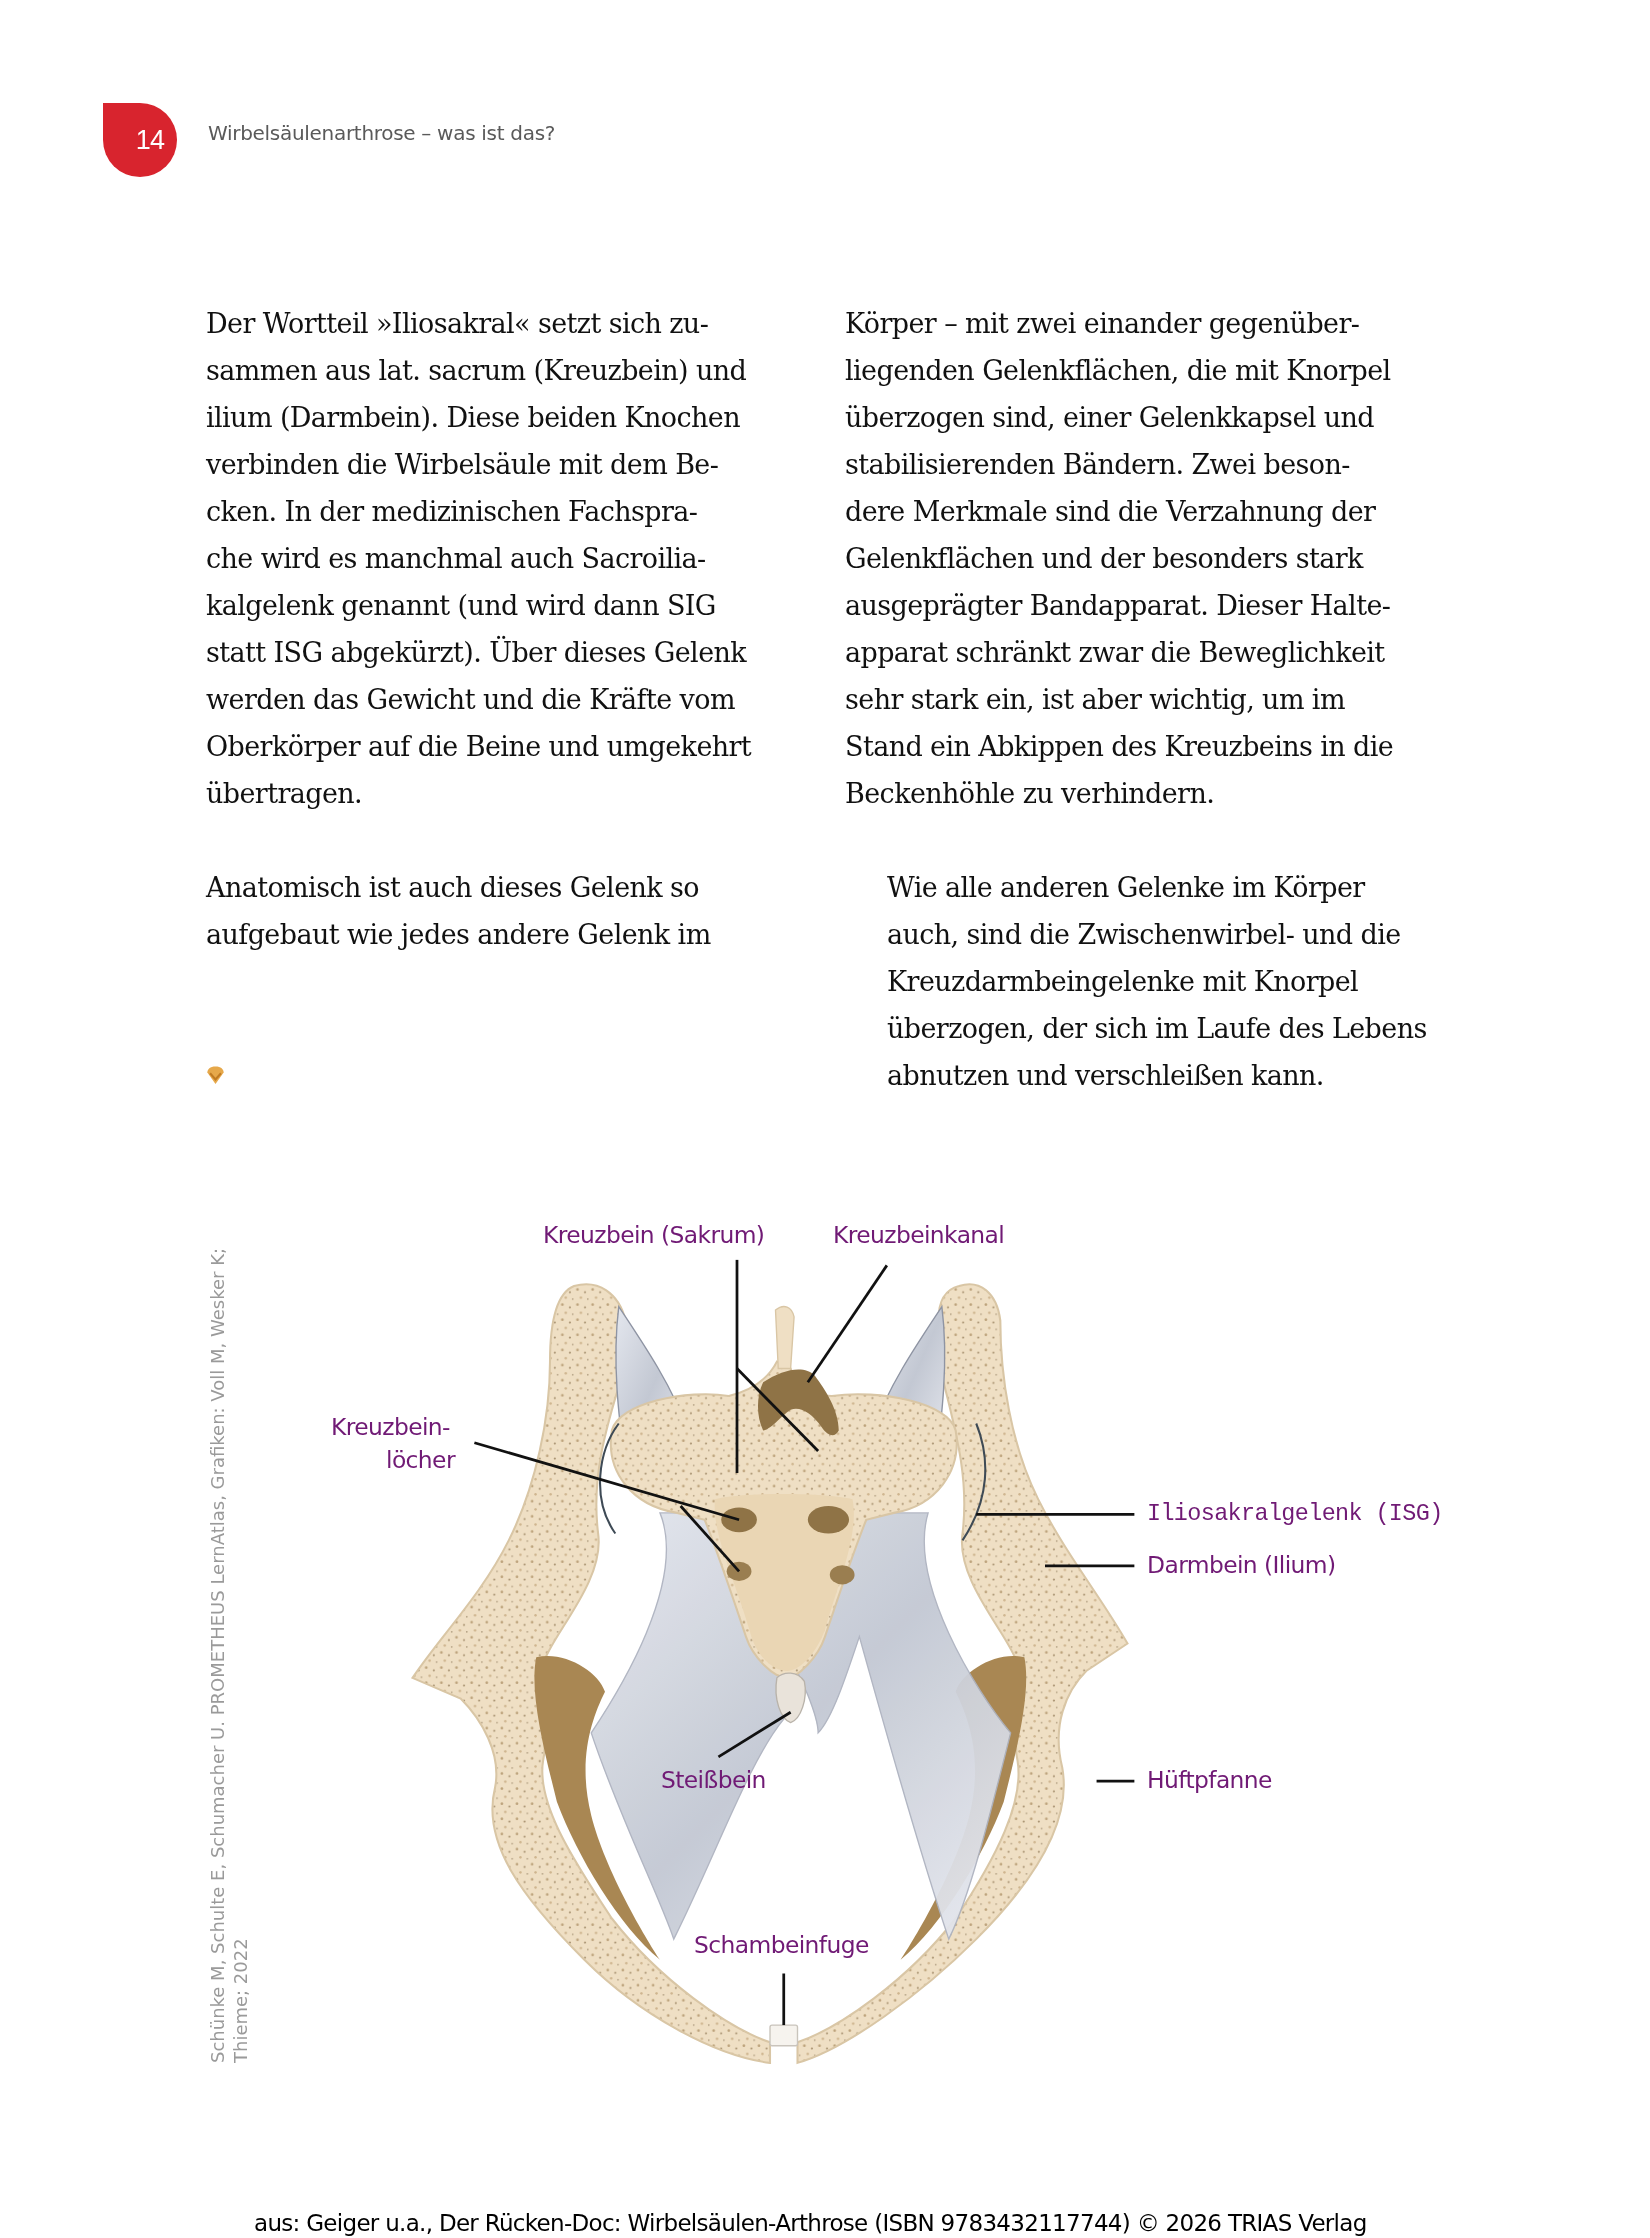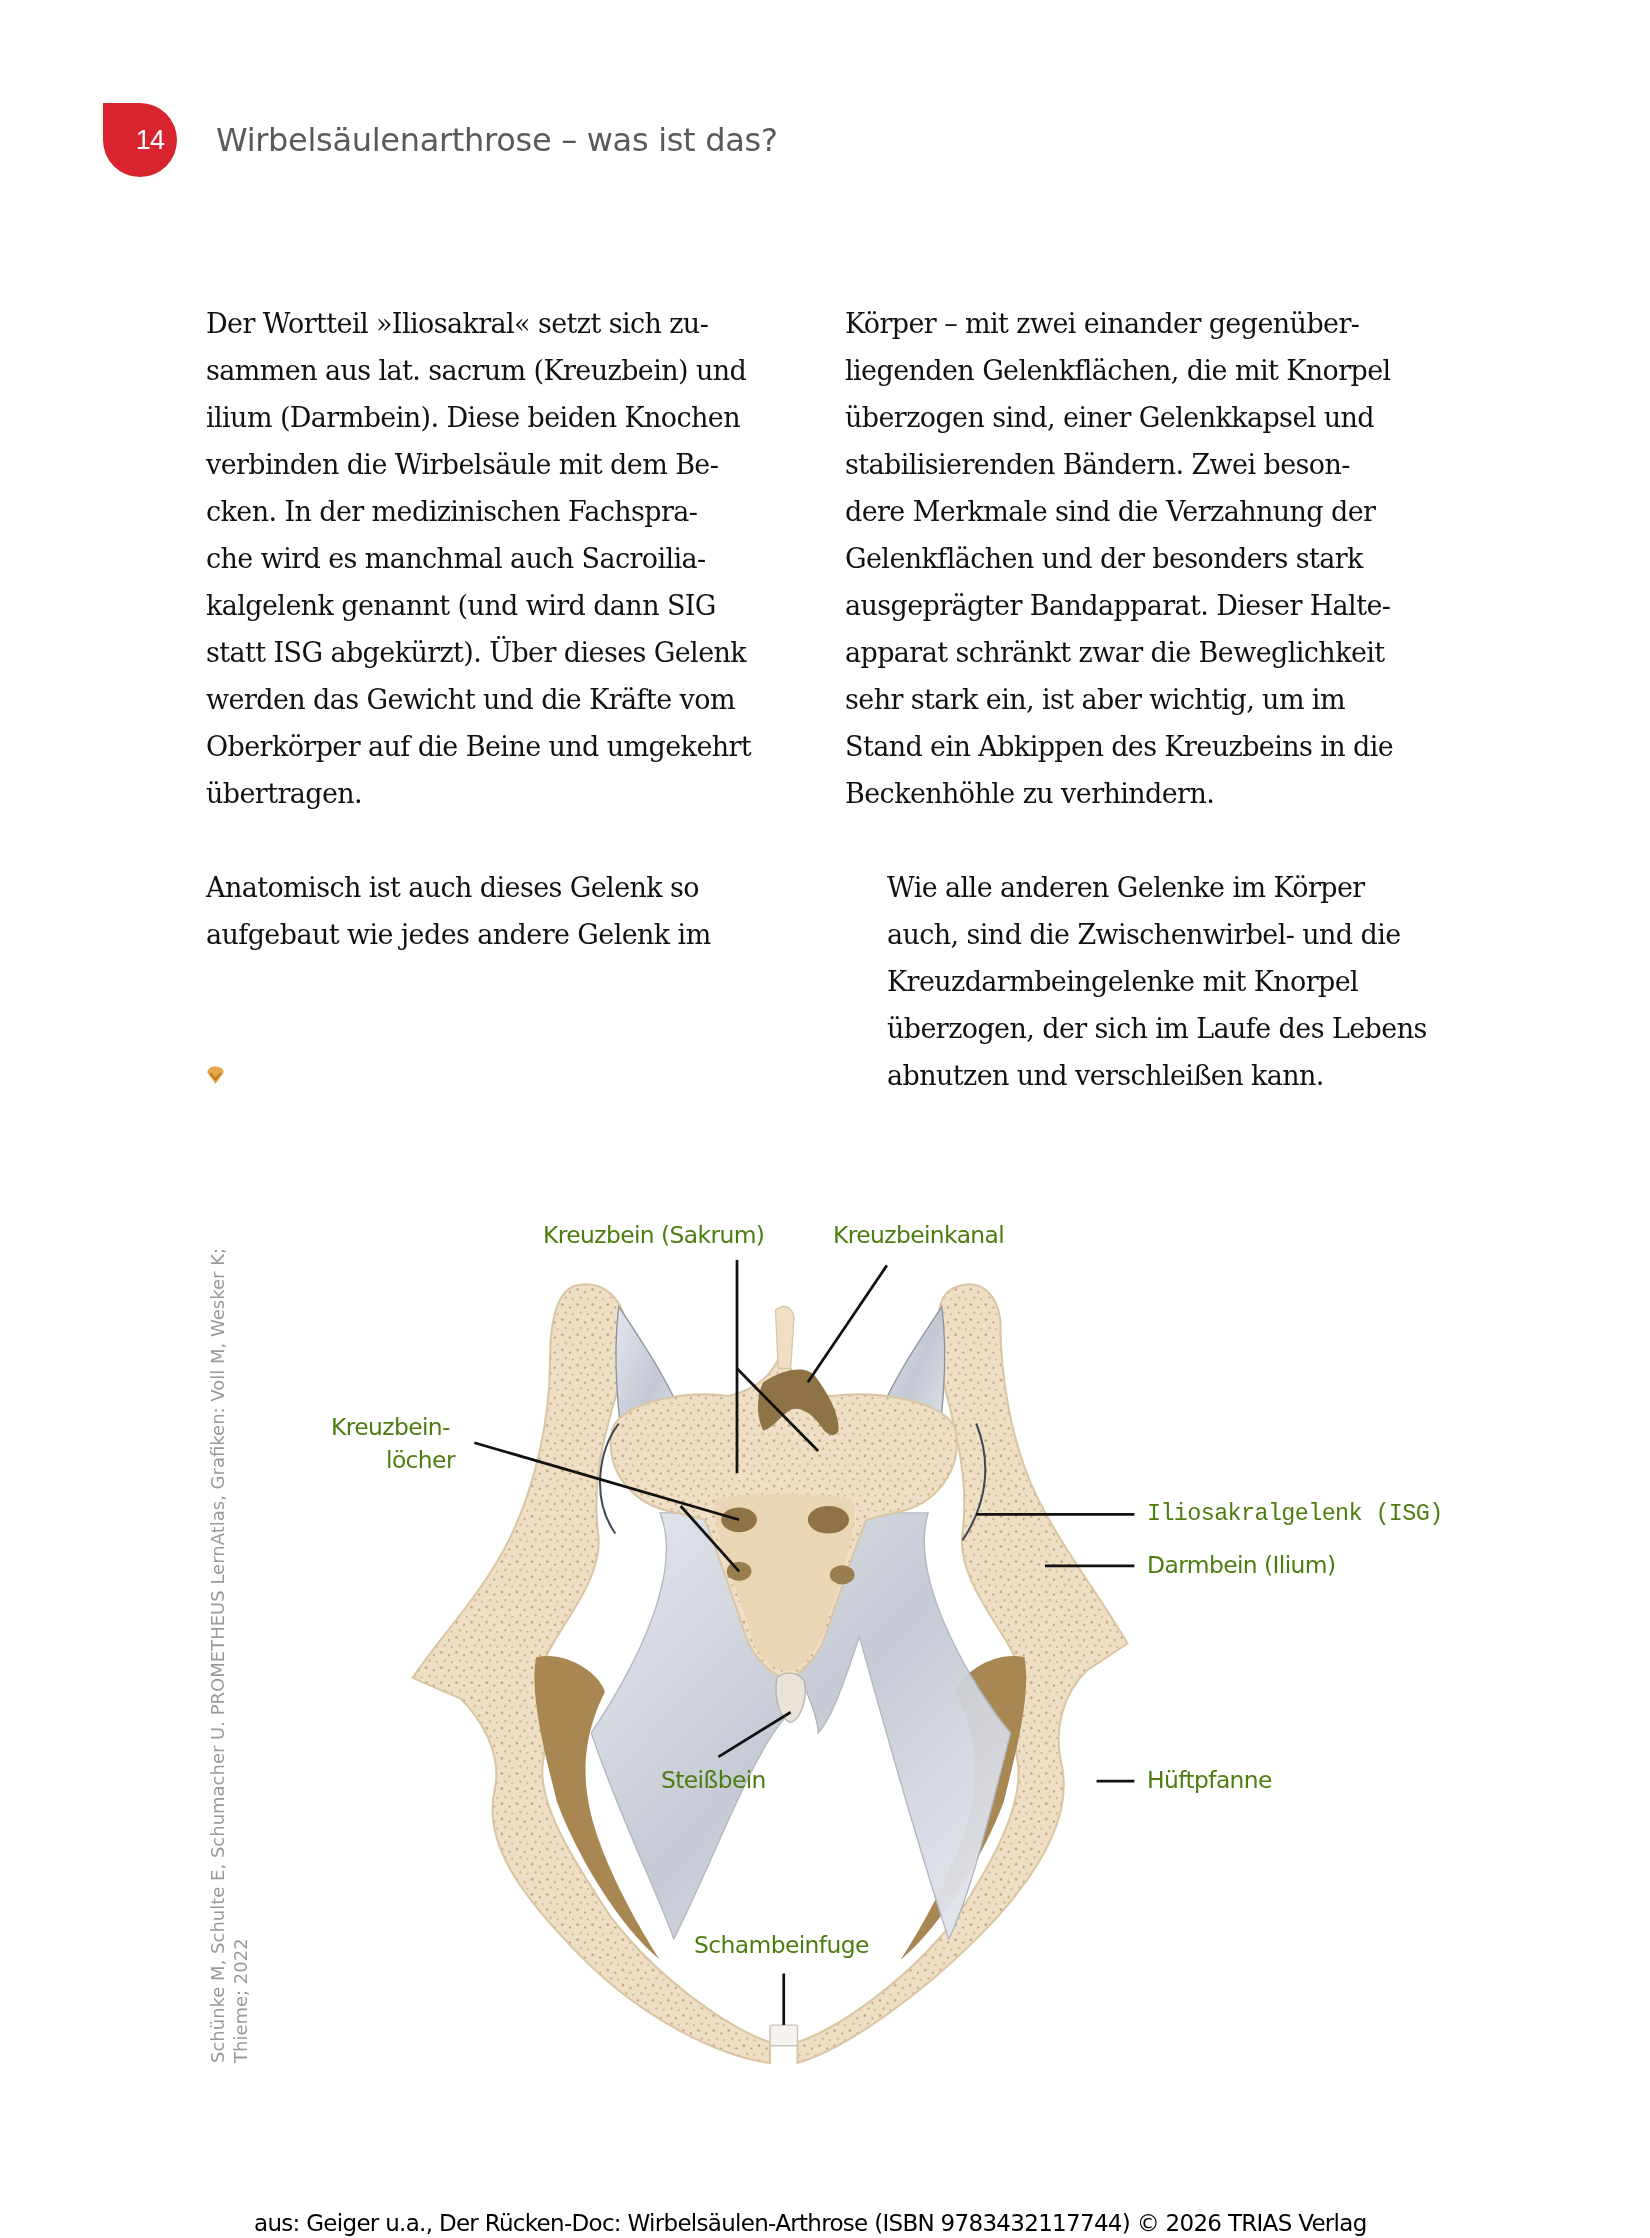--- a/index.html
+++ b/index.html
@@ -2,39 +2,39 @@
 <html style="font-size:11px"><head>
 <meta charset="utf-8">
 <style>
   html, body { margin: 0; padding: 0; background: #ffffff; }
   body { width: 1650px; height: 2239px; position: relative; overflow: hidden; font-family: "DejaVu Serif", serif; color: #1a1a1a; }
 
   .badge { position: absolute; left: 103px; top: 103px; width: 74px; height: 74px; background: #d8242e;
            border-radius: 0 37px 37px 37px; display: flex; align-items: center; justify-content: center; }
   .badge span { color: #ffffff; font-family: "Liberation Sans", sans-serif; font-size: 27px; letter-spacing: -0.7px; margin-left: 20px; }
   .running-title { position: absolute; left: 208px; top: 121px; font-family: "DejaVu Sans", sans-serif;
-                   font-size: 32px; color: #5a5a5a; letter-spacing: -0.3px; margin-left: 8px; }
+                   font-size: 20px; color: #5a5a5a; letter-spacing: -0.3px; }
 
   .col { position: absolute; width: 639px; font-family: "DejaVu Serif", serif; font-size: 27px; line-height: 47px; color: #111; }
   .col p { margin: 0; white-space: pre-line; letter-spacing: -0.6px; }
   .col-left-1 { left: 206px; top: 300px; }
   .col-left-2 { left: 206px; top: 864px; }
   .col-right-1 { left: 845px; top: 300px; }
   .col-right-2 { left: 887px; top: 864px; }
 
   .caption { position: absolute; left: 206px; top: 1051px; width: 619px; font-family: "DejaVu Sans", sans-serif;
              font-size: 27px; line-height: 47px; color: #dd9a2a; letter-spacing: -0.6px; white-space: pre-line; }
   .caption-icon { display: inline-block; width: 19px; height: 20.6px; margin-right: 11px; vertical-align: -1.4px; }
 
   .credit { position: absolute; left: 206px; top: 2063px; transform-origin: 0 0; transform: rotate(-90deg);
             font-family: "DejaVu Sans", sans-serif; font-size: 18px; line-height: 23.4px; color: #9a9a9a; white-space: pre-line; width: 866px; }
 
   .figure { position: absolute; left: 0; top: 1169px; width: 1650px; height: 949px; }
   .figure svg { position: absolute; left: 0; top: 0; }
-  .fig-label { position: absolute; font-family: "DejaVu Sans", sans-serif; font-size: 23.4px; color: #4d7c0f; white-space: nowrap; letter-spacing: -0.6px; line-height: 32px; }
+  .fig-label { position: absolute; font-family: "DejaVu Sans", sans-serif; font-size: 23.4px; color: #701a75; white-space: nowrap; letter-spacing: -0.6px; line-height: 32px; }
 
   .footer { position: absolute; left: 254px; top: 2210px; font-family: "DejaVu Sans", sans-serif; font-size: 23px;
             color: #000000; letter-spacing: -0.7px; white-space: nowrap; }
 </style>
 </head>
 <body>
 
 <div class="badge">
   <span>14</span>
 </div>

